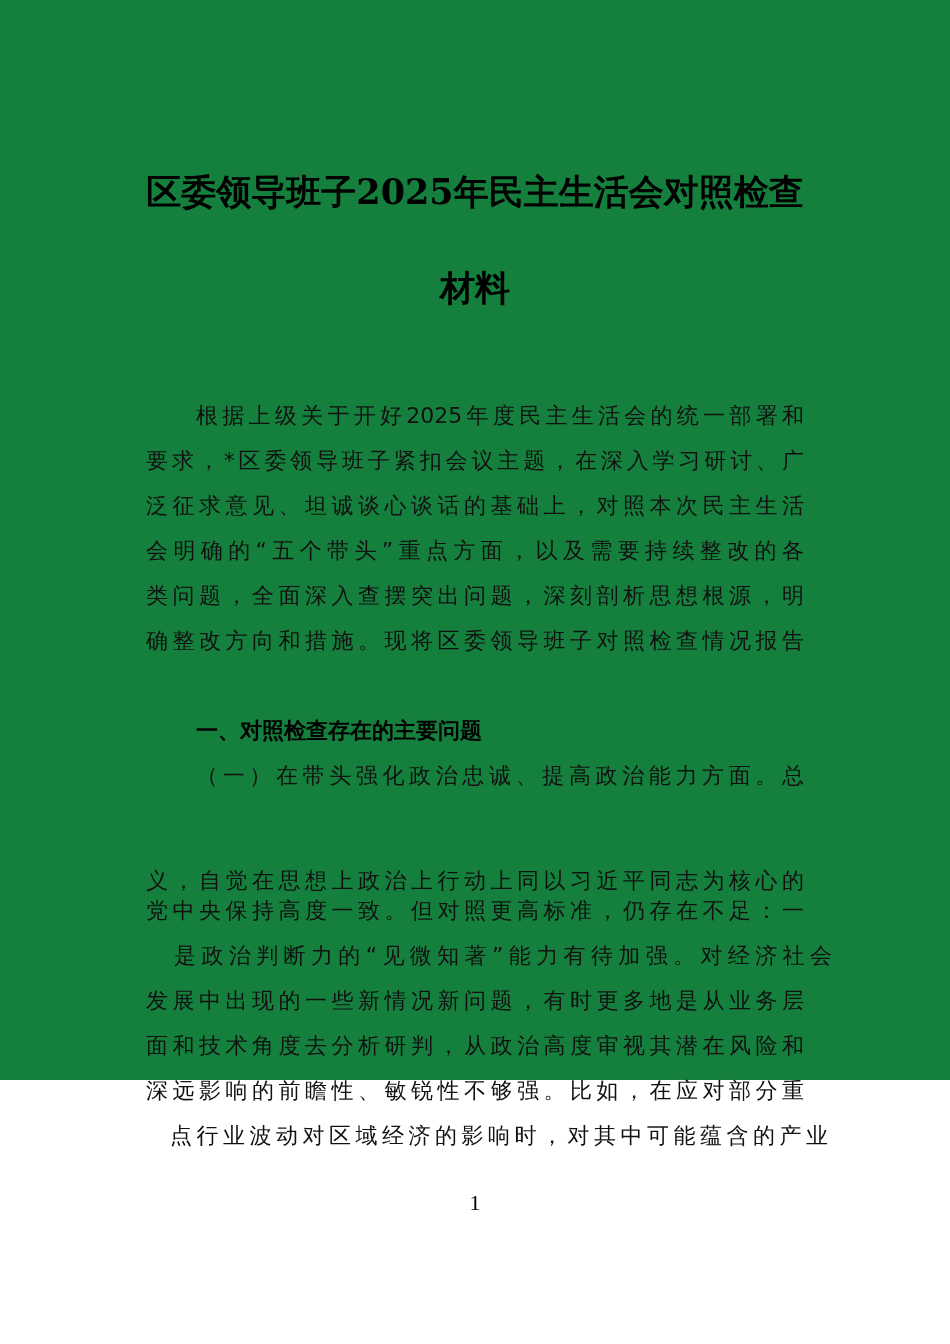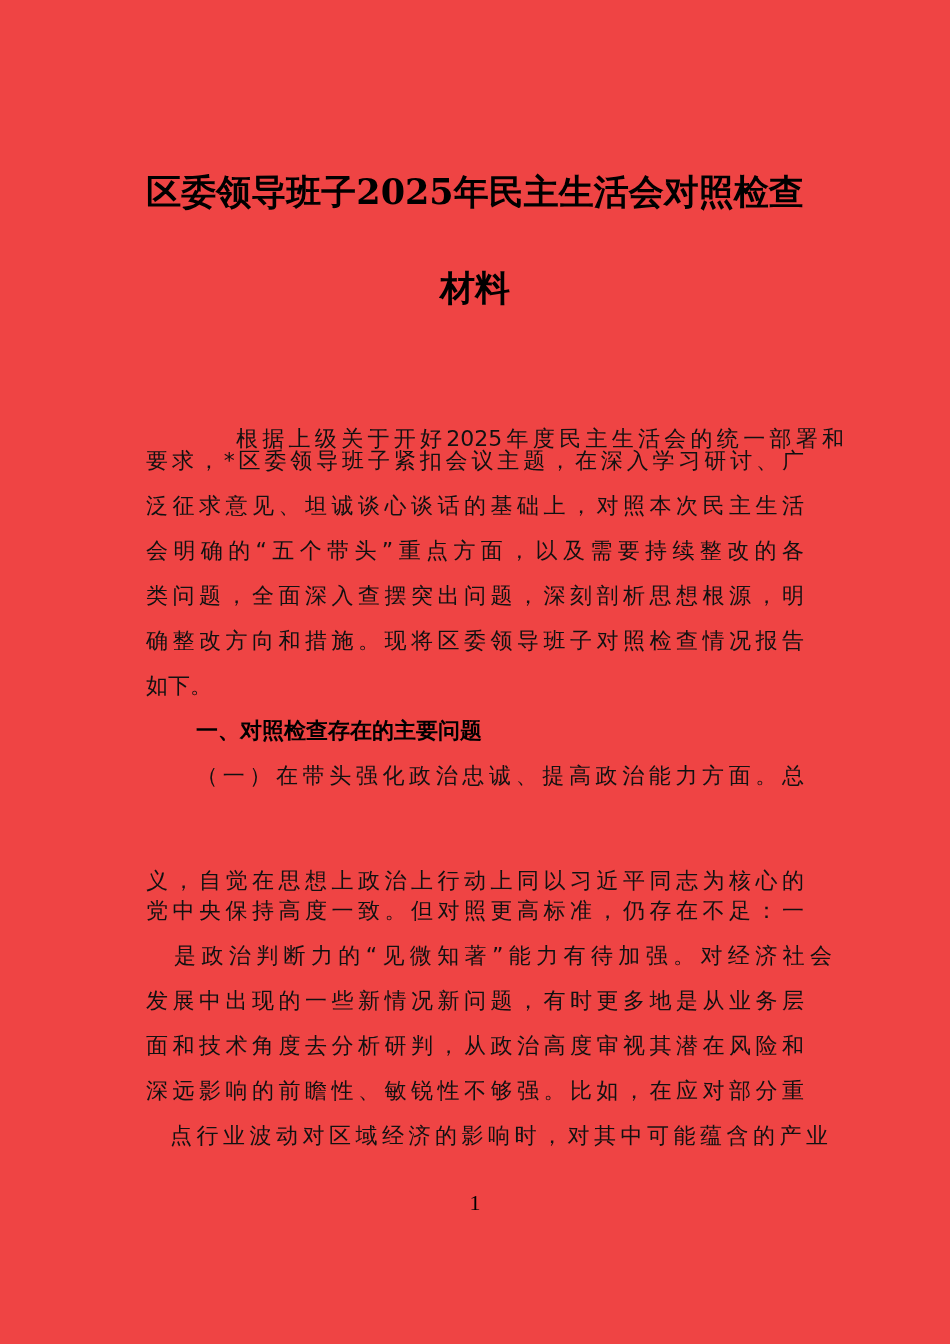--- a/index.html
+++ b/index.html
@@ -1,19 +1,19 @@
 <!DOCTYPE html>
 <html><head>
   <meta charset="utf-8">
   <style>
     html, body { margin: 0; padding: 0; background: #ffffff; }
     body { width: 950px; height: 1344px; position: relative; overflow: hidden; }
     .page {
-      position: absolute; left: 0; top: 0; width: 950px; height: 1344px;
-      background: #ef4444; color: #000000;
+      position: absolute; left: 0; top: 0; width: 950px; height: 1080px;
+      background: #15803d; color: #000000;
     }
     .title-line {
       position: absolute; left: 0; width: 950px; text-align: center;
       font-family: "DejaVu Serif", "Liberation Serif", serif;
       font-weight: bold; font-size: 35px; line-height: 44px; color: #000;
       white-space: nowrap;
     }
     .body-line {
       position: absolute; left: 146px; width: 658px;
       font-family: "DejaVu Sans", "Liberation Sans", sans-serif;
@@ -36,27 +36,26 @@
     }
   </style>
 </head>
 <body>
 
 <div class="page">
 
   <div class="title-line" style="top:170px;">区委领导班子2025年民主生活会对照检查</div>
   <div class="title-line" style="top:266px;">材料</div>
 
-  <div class="body-line indent" style="top:424px;margin-left:40px;">根据上级关于开好2025年度民主生活会的统一部署和</div>
+  <div class="body-line indent" style="top:401px;">根据上级关于开好2025年度民主生活会的统一部署和</div>
   <div class="body-line" style="top:446px;">要求，*区委领导班子紧扣会议主题，在深入学习研讨、广</div>
   <div class="body-line" style="top:491px;">泛征求意见、坦诚谈心谈话的基础上，对照本次民主生活</div>
   <div class="body-line" style="top:536px;">会明确的“五个带头”重点方面，以及需要持续整改的各</div>
   <div class="body-line" style="top:581px;">类问题，全面深入查摆突出问题，深刻剖析思想根源，明</div>
   <div class="body-line" style="top:626px;">确整改方向和措施。现将区委领导班子对照检查情况报告</div>
-  <div class="body-line last" style="top:671px;">如下。</div>
 
   <div class="heading-line" style="top:716px;">一、对照检查存在的主要问题</div>
 
   <div class="body-line indent" style="top:761px;">（一）在带头强化政治忠诚、提高政治能力方面。总</div>
   <div class="body-line" style="top:866px;">义，自觉在思想上政治上行动上同以习近平同志为核心的</div>
   <div class="body-line" style="top:896px;">党中央保持高度一致。但对照更高标准，仍存在不足：一</div>
   <div class="body-line" style="top:941px;margin-left:28px;">是政治判断力的“见微知著”能力有待加强。对经济社会</div>
   <div class="body-line" style="top:986px;">发展中出现的一些新情况新问题，有时更多地是从业务层</div>
   <div class="body-line" style="top:1031px;">面和技术角度去分析研判，从政治高度审视其潜在风险和</div>
   <div class="body-line" style="top:1076px;">深远影响的前瞻性、敏锐性不够强。比如，在应对部分重</div>

